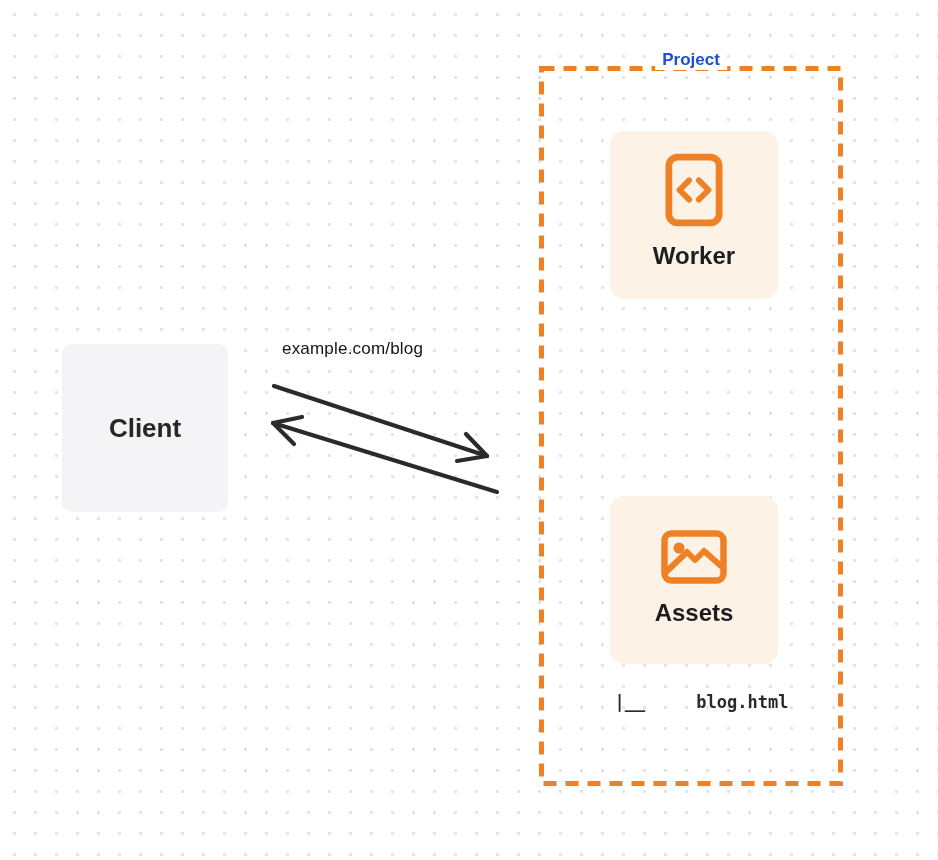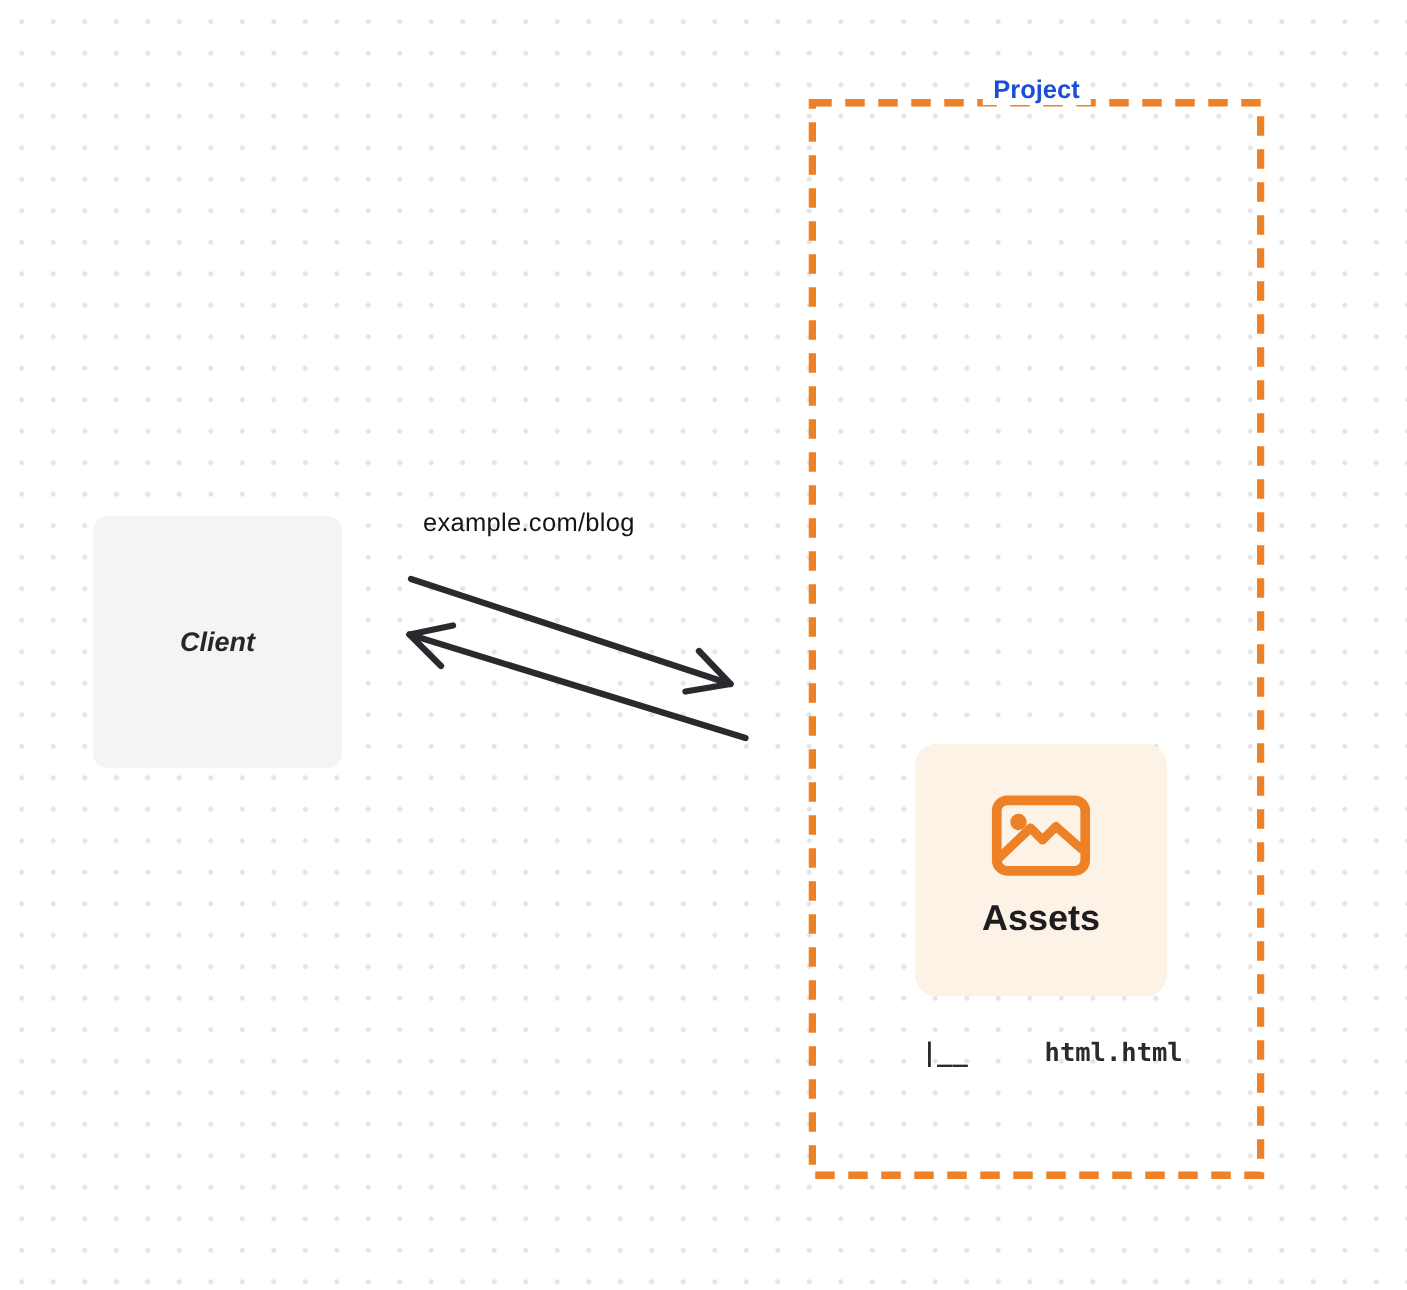--- a/index.html
+++ b/index.html
@@ -11,21 +11,21 @@
     background-position: 4px 4px;
     font-family: "Liberation Sans", sans-serif;
   }
   .arrows { position:absolute; left:0; top:0; pointer-events:none; }
 
   .client-box {
     position:absolute; left:62px; top:344px; width:166px; height:168px;
     background:#f4f4f6; border-radius:10px;
     display:flex; align-items:center; justify-content:center;
   }
-  .client-box .node-label { font-size:18px; font-weight:700; color:#27272a;font-style:italic; }
+  .client-box .node-label { font-size:26px; font-weight:700; color:#27272a; }
 
   .request-label {
     position:absolute; left:282px; top:339px;
     font-size:17px; font-weight:400; color:#141417; letter-spacing:0.2px;
   }
 
   .project { position:absolute; left:539px; top:66px; width:304px; height:720px; }
   .project-border { position:absolute; left:0; top:0; }
   .project-label {
     position:absolute; top:-16px; left:50%; transform:translateX(-50%);
@@ -73,29 +73,39 @@
 
   <div class="request-label">example.com/blog</div>
 
   <div class="project">
     <svg class="project-border" width="304" height="720" viewBox="0 0 304 720">
       <rect x="2.5" y="2.5" width="299" height="715" fill="none" stroke="#ee8126" stroke-width="5" stroke-dasharray="13 9"></rect>
     </svg>
 
     <div class="project-label">Project</div>
 
+    <div class="card card-worker">
+      <svg class="node-icon" width="58" height="74" viewBox="0 0 60 76">
+        <rect x="4" y="4" width="52" height="68" rx="9" fill="none" stroke="#ee8126" stroke-width="7"></rect>
+        <g fill="none" stroke="#ee8126" stroke-width="6" stroke-linecap="round" stroke-linejoin="round">
+          <polyline points="25,28 15,38 25,48"></polyline>
+          <polyline points="35,28 45,38 35,48"></polyline>
+        </g>
+      </svg>
+      <div class="card-label">Worker</div>
+    </div>
 
     <div class="card card-assets">
       <svg class="node-icon" width="66" height="54" viewBox="0 0 66 54">
         <rect x="3.5" y="3.5" width="59" height="47" rx="7" fill="none" stroke="#ee8126" stroke-width="6.5"></rect>
         <circle cx="18" cy="18" r="5.5" fill="#ee8126"></circle>
         <polyline points="5,42 26,22 34,30 43,21 60,36" fill="none" stroke="#ee8126" stroke-width="6" stroke-linejoin="round" stroke-linecap="round"></polyline>
       </svg>
       <div class="card-label">Assets</div>
     </div>
   </div>
 
   <div class="file-tree">
-    <div>  |__     html.html</div>
+    <div>  |__     blog.html</div>
     
   </div>
 
 </div>
 
 </body></html>

